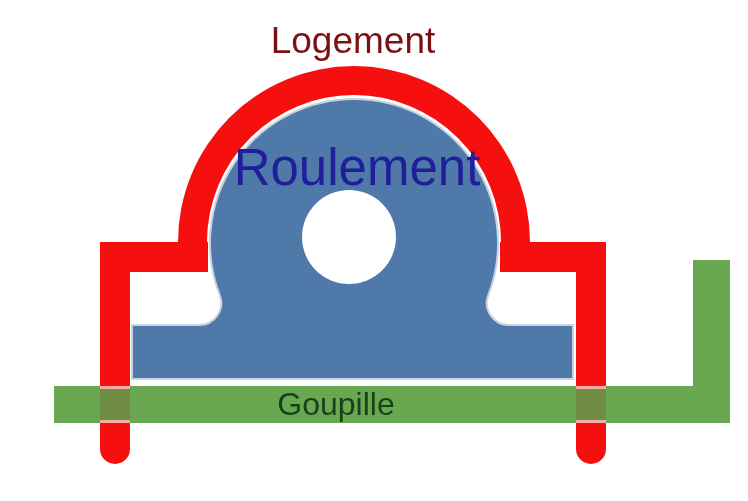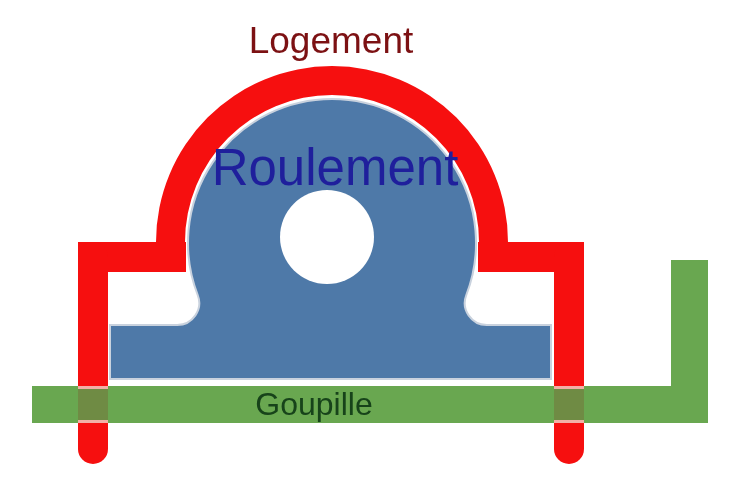--- a/index.html
+++ b/index.html
@@ -8,20 +8,21 @@
     background: #ffffff;
     width: 748px;
     height: 501px;
     overflow: hidden;
   }
   .canvas {
     position: relative;
     width: 726px;
     height: 501px;
     background: #ffffff;
+    margin-left: 22px;
   }
   svg {
     display: block;
   }
   .diagram-label {
     font-family: "Liberation Sans", sans-serif;
     text-anchor: middle;
   }
   .label-housing  { font-size: 37px; }
   .label-bearing  { font-size: 51px; }

